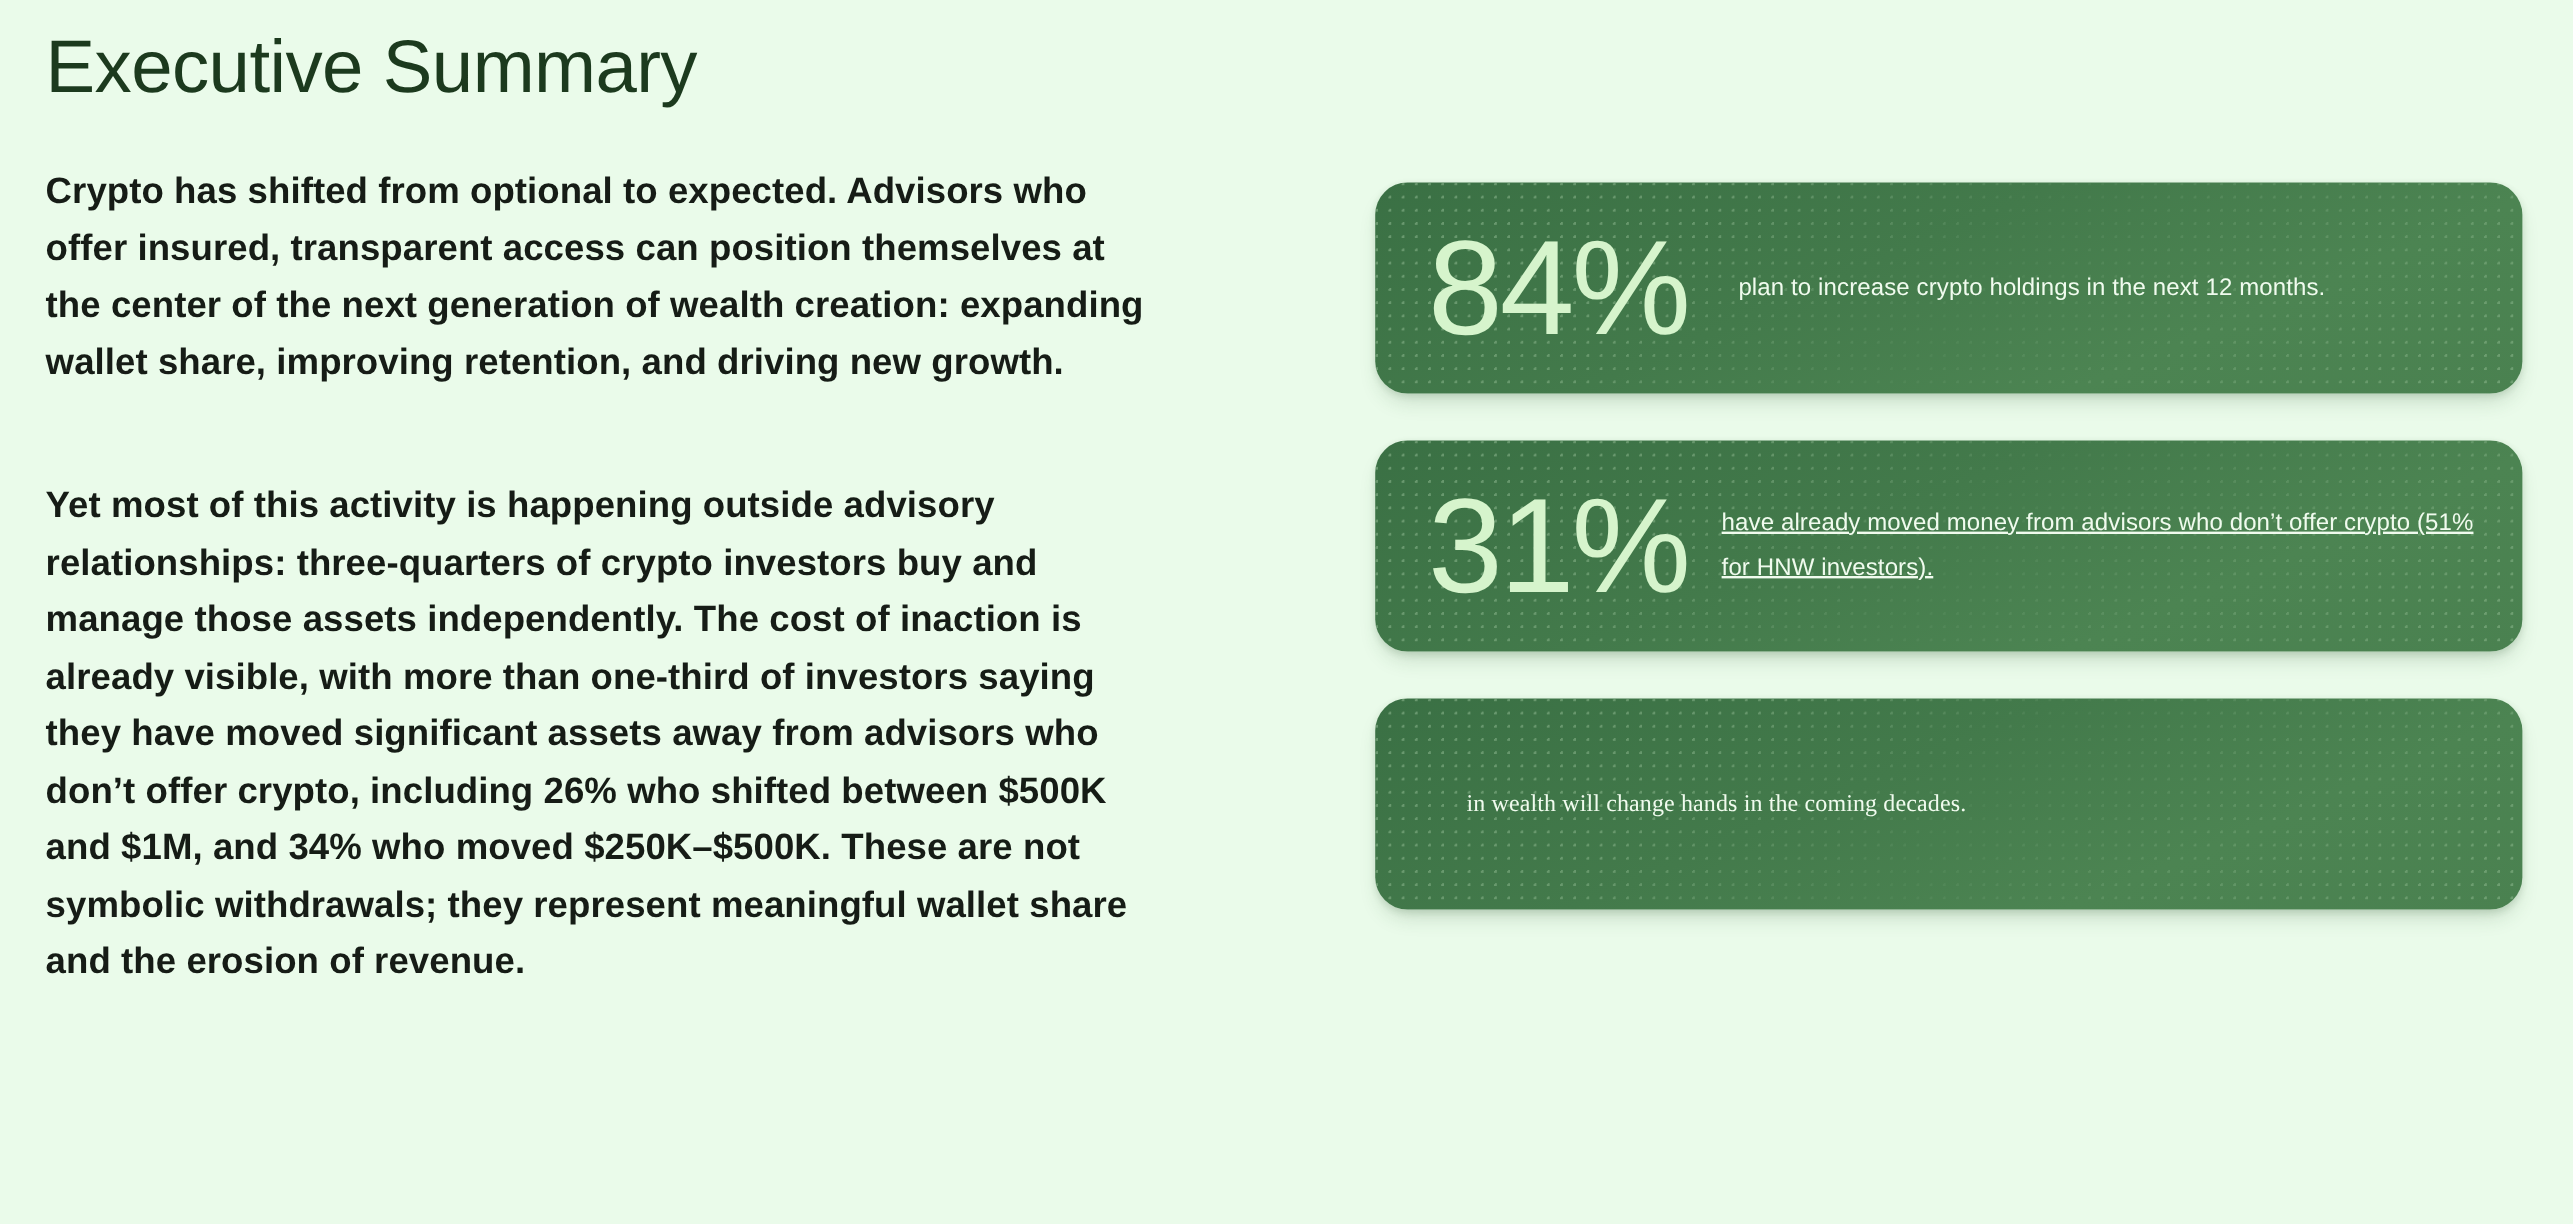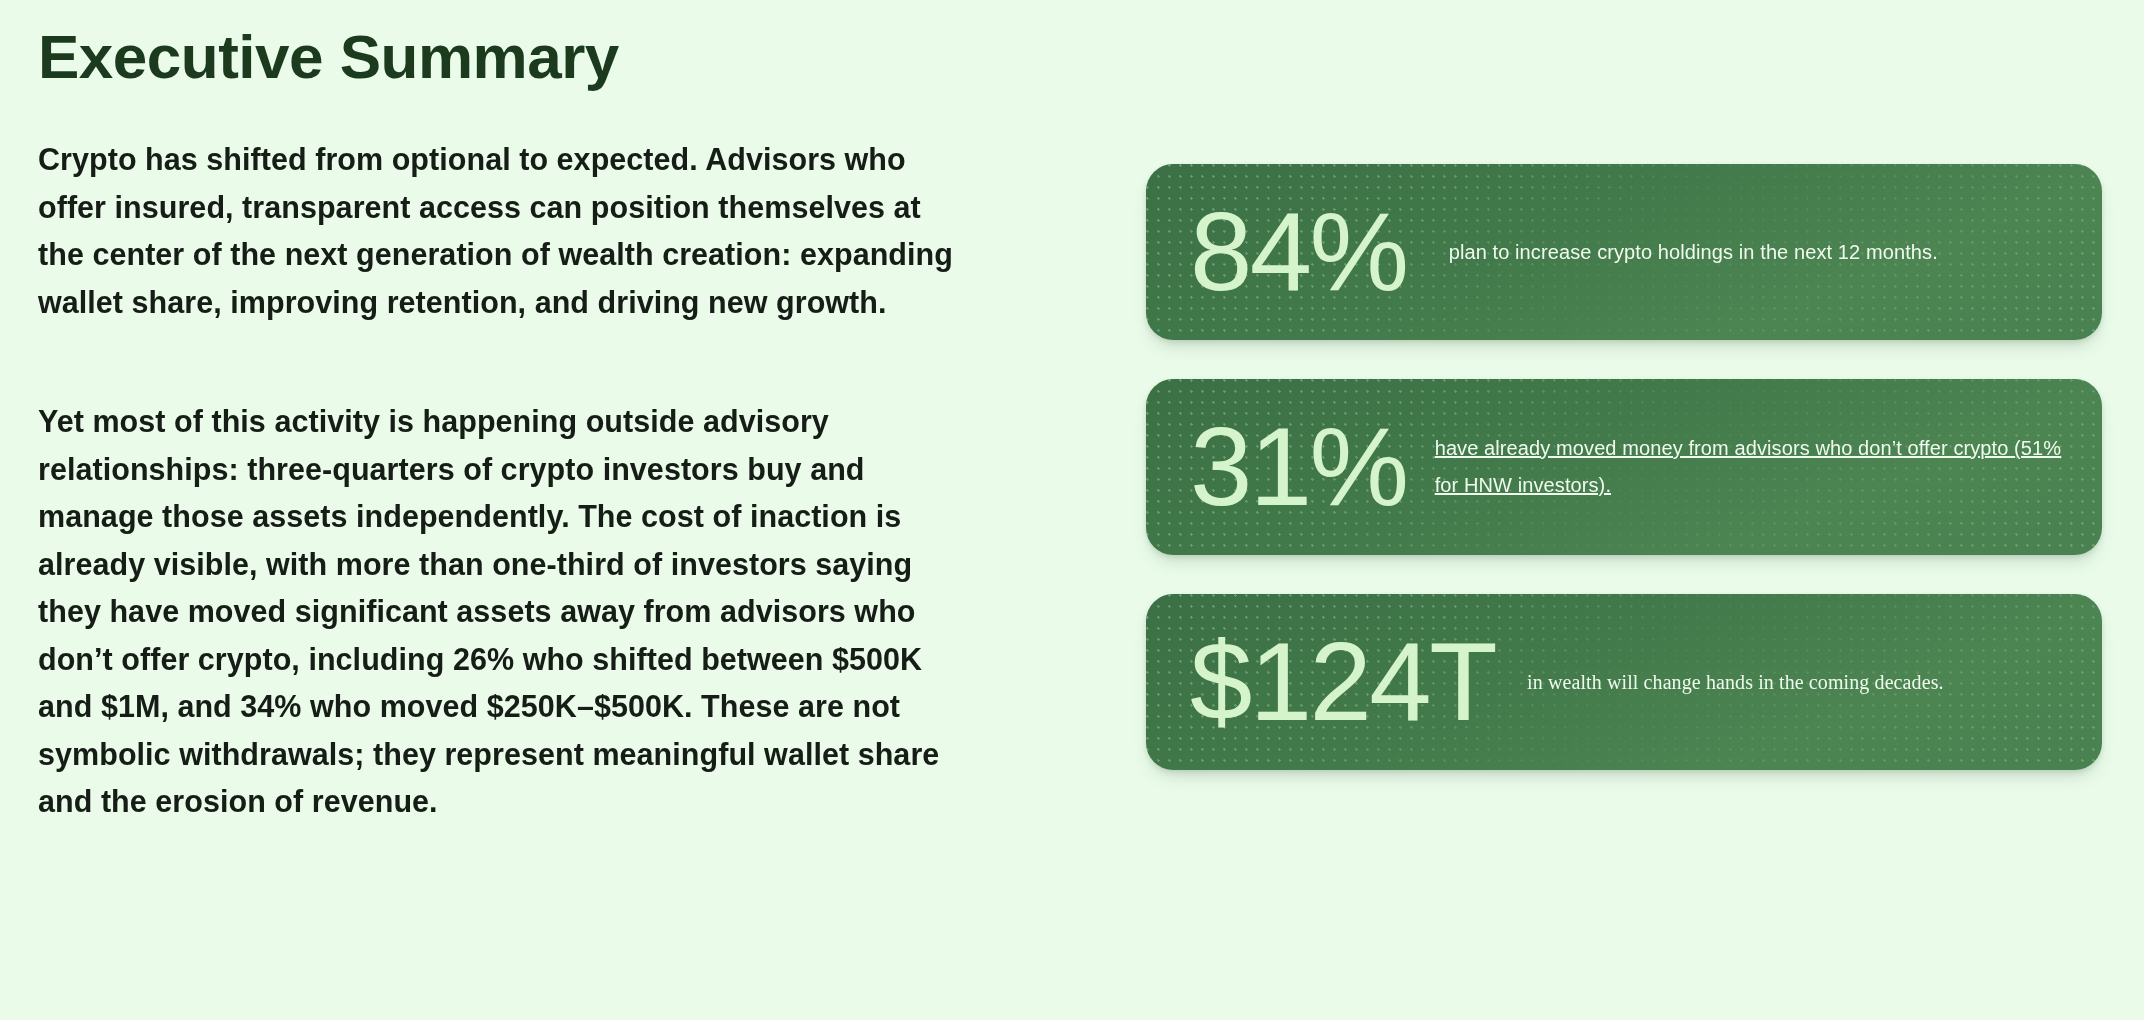--- a/index.html
+++ b/index.html
@@ -26,21 +26,21 @@
   .left-col {
     position: absolute;
     left: 38px;
     top: 24px;
     width: 920px;
   }
 
   .page-title {
     font-size: 62px;
     line-height: 1.05;
-    font-weight: 700;
+    font-weight: 400;
     letter-spacing: -0.5px;
     color: #1c3a1e;
     margin-bottom: 47px;
   }
 
   .body-paragraph {
     font-size: 30.5px;
     line-height: 47.5px;
     color: #161c16;
     font-weight: 700;
@@ -49,21 +49,21 @@
   }
 
   .body-paragraph + .body-paragraph {
     margin-top: 72px;
   }
 
   
   .stats-col {
     position: absolute;
     left: 1146px;
-    top: 164px;
+    top: 152px;
     width: 956px;
     display: flex;
     flex-direction: column;
     gap: 39px;
   }
 
   .stat-card {
     position: relative;
     border-radius: 27px;
     overflow: hidden;
@@ -146,19 +146,18 @@
       <div class="stat-figure">84%</div>
       <div class="stat-caption">plan to increase crypto holdings in the next 12 months.</div>
     </div>
 
     <div class="stat-card card-2">
       <div class="stat-figure">31%</div>
       <div class="stat-caption">have already moved money from advisors who don’t offer crypto (51% for HNW investors).</div>
     </div>
 
     <div class="stat-card card-3">
-      <div class="stat-figure">$124T</div>
       <div class="stat-caption">in wealth will change hands in the coming decades.</div>
     </div>
 
   </div>
 
 </div>
 
 </body></html>

